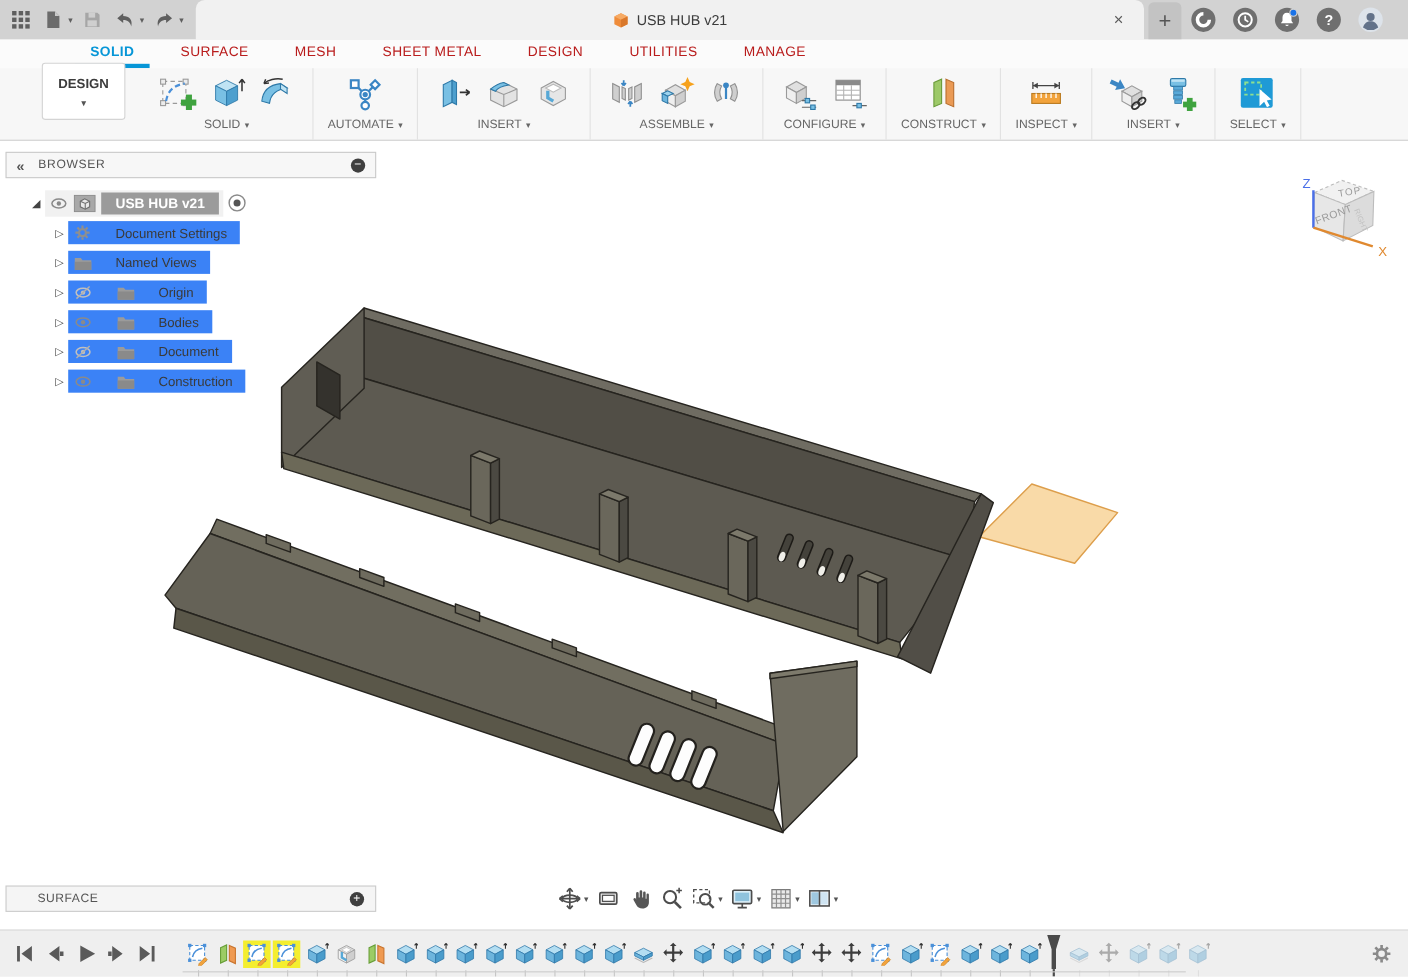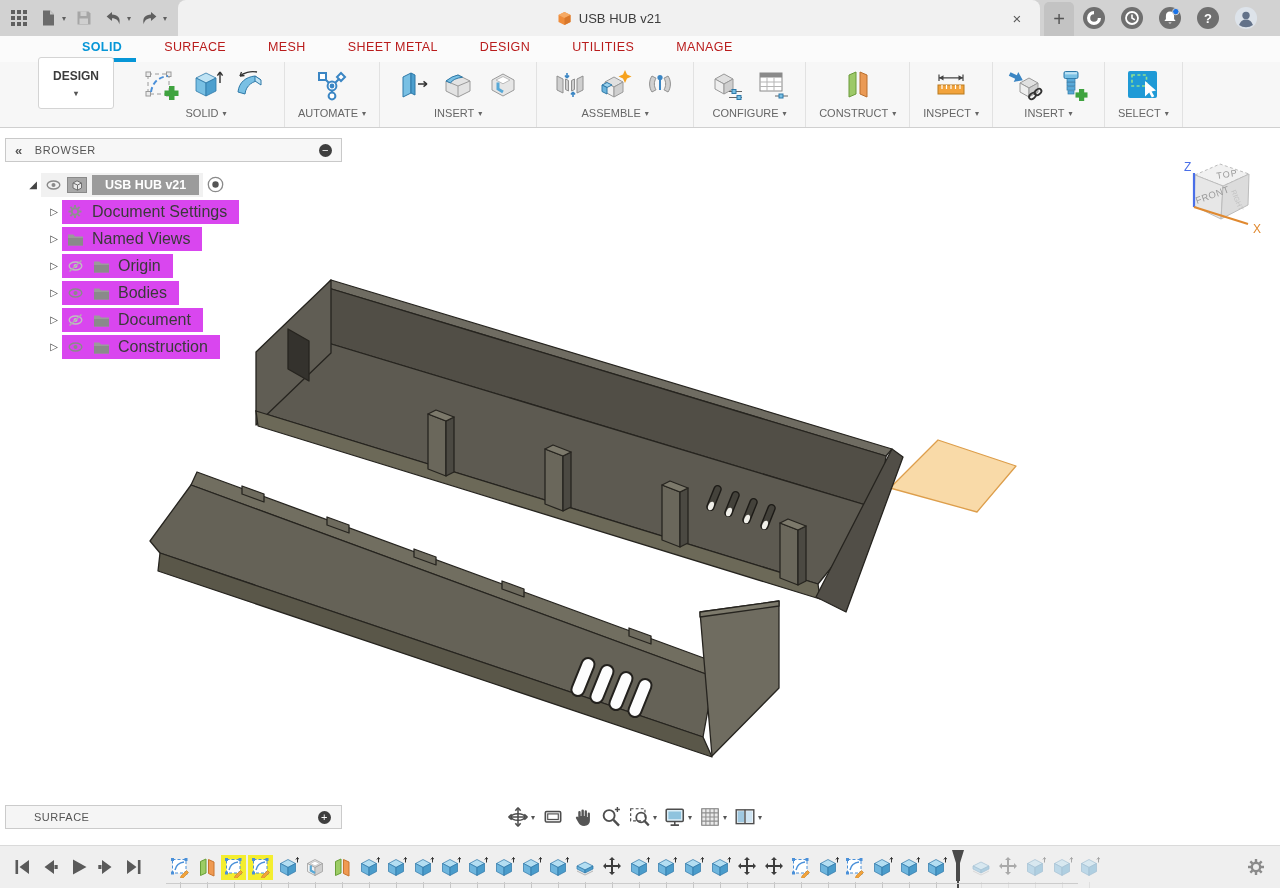--- a/index.html
+++ b/index.html
@@ -56,22 +56,22 @@
   .browser{position:absolute;left:5px;top:9px;width:337px;}
   .bheader{height:22px;background:#f7f7f7;border:1px solid #c9c9c9;display:flex;align-items:center;
            padding:0 9px;font-size:11px;color:#555;letter-spacing:.6px;}
   .bheader .arrows{font-size:13px;font-weight:bold;color:#555;margin-right:12px;line-height:1;}
   .bheader .spacer{flex:1;}
   .circle-btn{width:13px;height:13px;border-radius:50%;background:#3f3f3f;color:#fff;display:flex;
               align-items:center;justify-content:center;font-size:11px;line-height:1;}
   .tree{margin-top:9px;}
   .trow{height:27px;display:flex;align-items:center;}
   .trow .tri{width:16px;text-align:center;font-size:10px;color:#444;}
-  .rowbody{background:#d946ef;display:flex;align-items:center;padding:3px 12px 3px 4px;gap:8px;
-           font-size:16px;color:#3a3a3a;}
+  .rowbody{background:#3b82f6;display:flex;align-items:center;padding:3px 12px 3px 4px;gap:21px;
+           font-size:12px;color:#3a3a3a;}
   .rowbody .icon{width:18px;height:15px;}
   .root-label{background:#9b9b9b;color:#fff;font-weight:bold;font-size:12.5px;padding:3px 13px;}
   .rootbits{display:flex;align-items:center;gap:5px;background:#f1f1f1;padding:2px 4px;}
 
   
   .comments{position:absolute;left:5px;top:676px;width:337px;height:24px;background:#f5f5f5;
             border:1px solid #cbcbcb;box-sizing:border-box;display:flex;align-items:center;
             font-size:11px;color:#555;letter-spacing:.5px;padding:0 10px 0 28px;}
   .comments .spacer{flex:1;}
   .navbar{position:absolute;left:507px;top:676px;height:24px;display:flex;align-items:center;gap:7px;}

